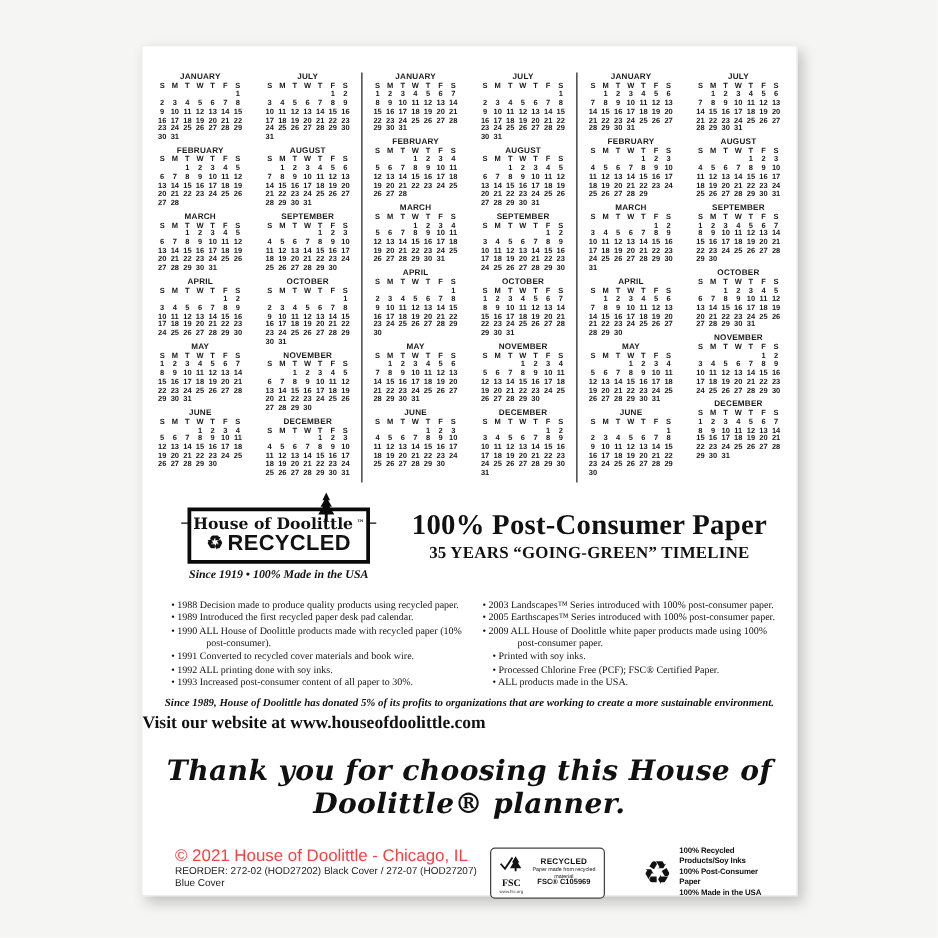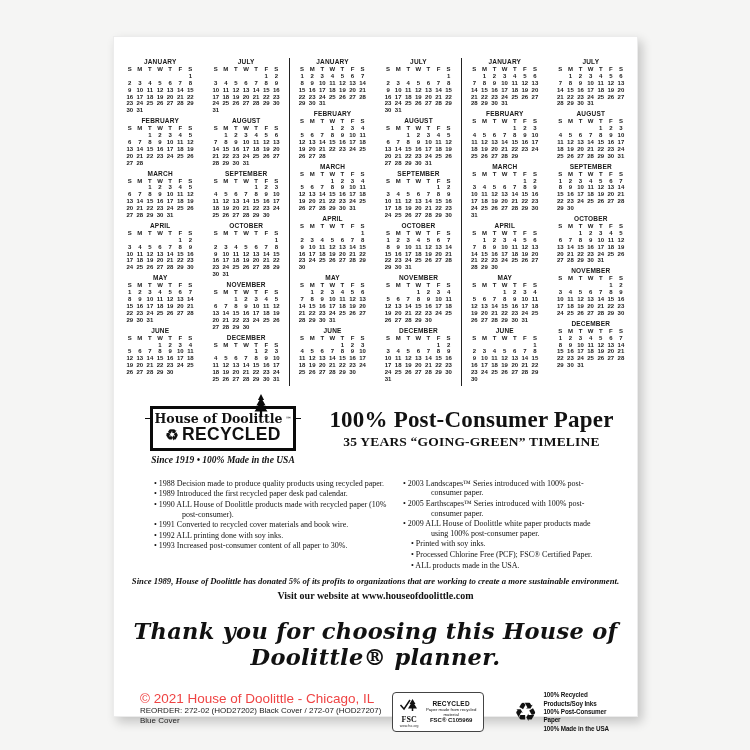--- a/index.html
+++ b/index.html
@@ -67,35 +67,35 @@
   .headline{flex:1;text-align:center;padding-top:9px;padding-right:4px;}
   .headline-title{
     font-family:"Liberation Serif",serif;font-weight:700;font-size:23px;
     line-height:26px;letter-spacing:.2px;
   }
   .headline-sub{
     font-family:"Liberation Serif",serif;font-weight:700;font-size:13.5px;
     line-height:17px;letter-spacing:.2px;
   }
   
-  .timeline{display:flex;margin-top:14px;padding:0 32px;gap:6px;
+  .timeline{display:flex;margin-top:14px;padding:0 15px;gap:6px;
     font-family:"Liberation Serif",serif;font-size:8px;line-height:9.6px;}
   .tl-col-left{width:243px;flex:none;}
   .tl-col-right{flex:1;}
   .tl-item{padding-left:36px;text-indent:-28px;margin-bottom:1px;}
   .tl-item.sub{padding-left:44px;}
   
   .donation{
     margin-top:5px;text-align:center;
     font-family:"Liberation Serif",serif;font-style:italic;font-weight:700;
     font-size:8.7px;
   }
   .website{
-    margin-top:4px;text-align:center;
-    font-family:"Liberation Serif",serif;font-weight:700;font-size:10px;
+    margin-top:4px;
+    font-family:"Liberation Serif",serif;font-weight:700;font-size:14px;
   }
   .thanks{
     margin-top:17px;text-align:center;
     font-family:"DejaVu Serif",serif;font-style:italic;font-weight:700;
     font-size:22.5px;letter-spacing:.3px;
   }
   
   .footer{display:flex;margin-top:21px;padding:0 12px;align-items:flex-start;}
   .footer-left{padding-left:14px;}
   .copyright{font-size:13.5px;line-height:15px;color:#ef4444;}

